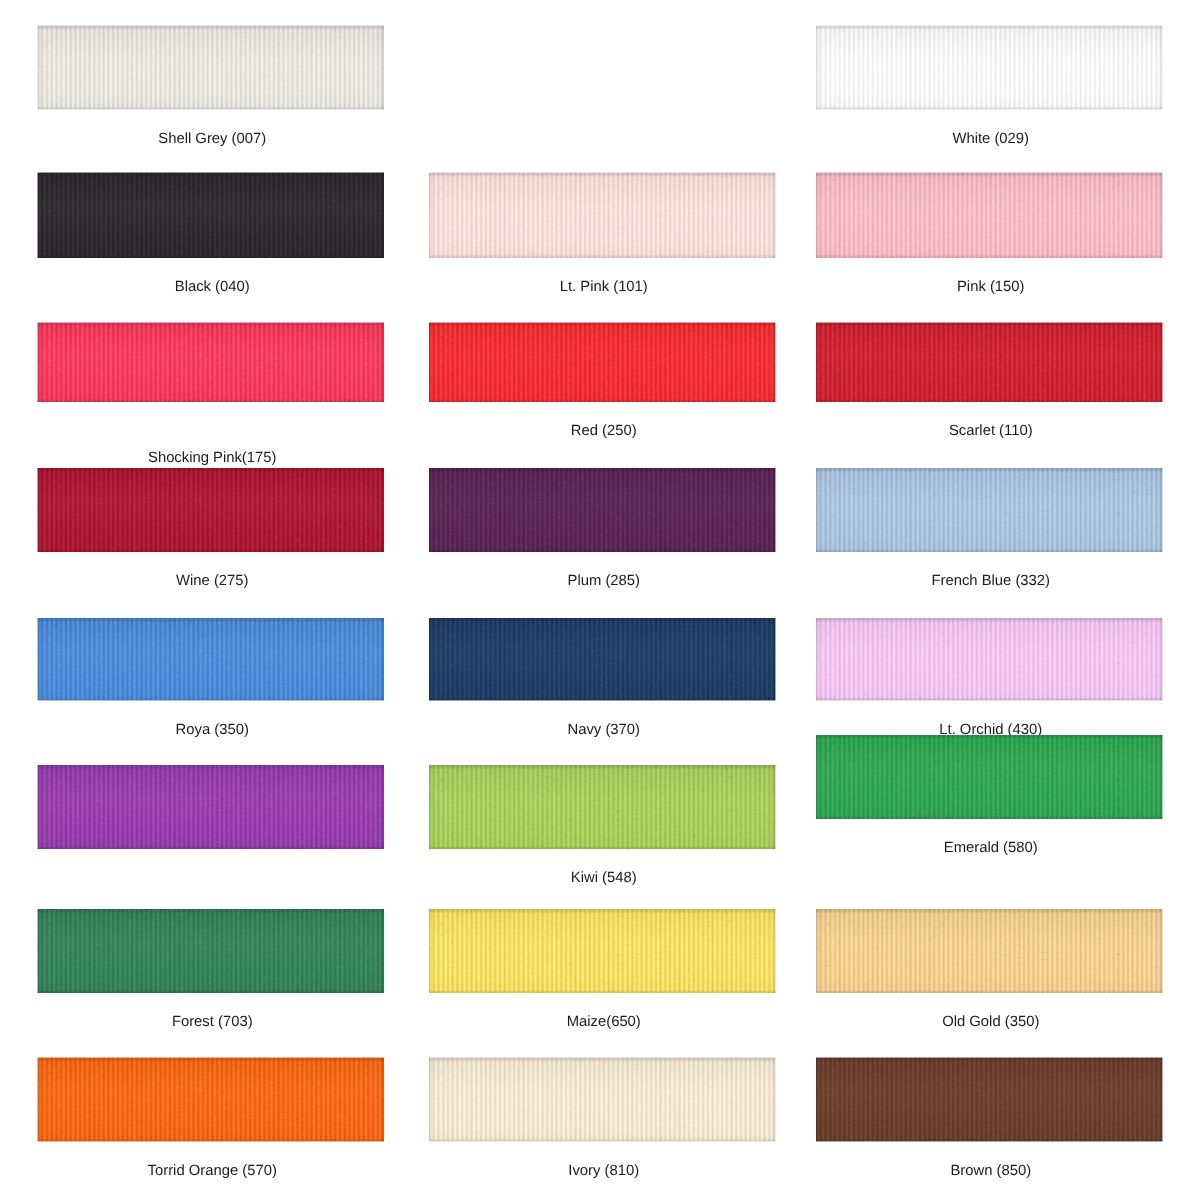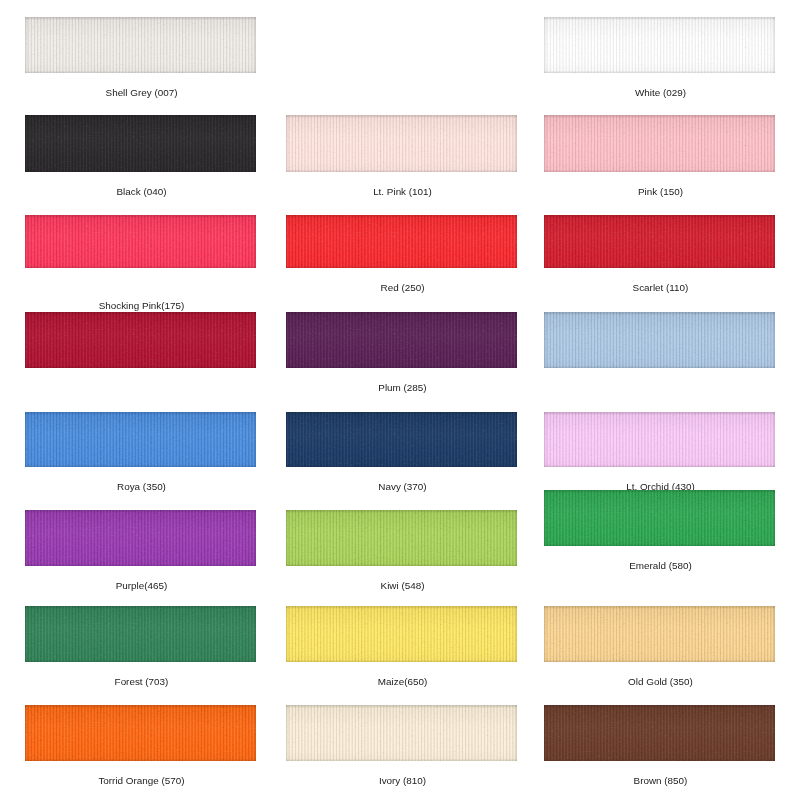--- a/index.html
+++ b/index.html
@@ -165,20 +165,21 @@
     <div class="ribbon" style="height:56px">
       <div class="base" style="background: rgb(173, 23, 53);"></div>
       <div class="ribs" style="background-image: repeating-linear-gradient(to right, rgb(162, 15, 44) 0px, rgb(169, 18, 48) 0.535px, rgb(179, 26, 56) 1.134px, rgb(183, 36, 65) 1.669px, rgb(179, 26, 56) 2.205px, rgb(169, 18, 48) 2.74px, rgb(162, 15, 44) 3.15px);"></div>
       <div class="weft" style="opacity: 0.132;"><svg width="231" height="56" viewBox="0 0 231 56">
             <rect width="231" height="56" filter="url(#weftDark)"></rect>
             <rect width="231" height="56" filter="url(#weftLite)"></rect>
           </svg></div>
       <div class="vshade"></div>
       <div class="hshade"></div>
     </div>
+    <div class="label" style="top:70px">Wine (275)</div>
   </div>
   <div class="swatch" style="left:286px;top:312px">
     <div class="ribbon" style="height:56px">
       <div class="base" style="background: rgb(91, 38, 87);"></div>
       <div class="ribs" style="background-image: repeating-linear-gradient(to right, rgb(82, 30, 78) 0px, rgb(86, 33, 82) 0.535px, rgb(94, 40, 90) 1.134px, rgb(100, 49, 97) 1.669px, rgb(94, 40, 90) 2.205px, rgb(86, 33, 82) 2.74px, rgb(82, 30, 78) 3.15px);"></div>
       <div class="weft" style="opacity: 0.125;"><svg width="231" height="56" viewBox="0 0 231 56">
             <rect width="231" height="56" filter="url(#weftDark)"></rect>
             <rect width="231" height="56" filter="url(#weftLite)"></rect>
           </svg></div>
       <div class="vshade"></div>
@@ -190,20 +191,21 @@
     <div class="ribbon" style="height:56px">
       <div class="base" style="background: rgb(170, 195, 221);"></div>
       <div class="ribs" style="background-image: repeating-linear-gradient(to right, rgb(155, 180, 206) 0px, rgb(164, 190, 217) 0.535px, rgb(178, 204, 232) 1.134px, rgb(181, 207, 234) 1.669px, rgb(178, 204, 232) 2.205px, rgb(164, 190, 217) 2.74px, rgb(155, 180, 206) 3.15px);"></div>
       <div class="weft" style="opacity: 0.115;"><svg width="231" height="56" viewBox="0 0 231 56">
             <rect width="231" height="56" filter="url(#weftDark)"></rect>
             <rect width="231" height="56" filter="url(#weftLite)"></rect>
           </svg></div>
       <div class="vshade"></div>
       <div class="hshade"></div>
     </div>
+    <div class="label" style="top:70px">French Blue (332)</div>
   </div>
   <div class="swatch" style="left:25px;top:412px">
     <div class="ribbon" style="height:55px">
       <div class="base" style="background: rgb(77, 139, 215);"></div>
       <div class="ribs" style="background-image: repeating-linear-gradient(to right, rgb(64, 125, 200) 0px, rgb(70, 133, 211) 0.535px, rgb(82, 146, 225) 1.134px, rgb(90, 151, 228) 1.669px, rgb(82, 146, 225) 2.205px, rgb(70, 133, 211) 2.74px, rgb(64, 125, 200) 3.15px);"></div>
       <div class="weft" style="opacity: 0.147;"><svg width="231" height="55" viewBox="0 0 231 55">
             <rect width="231" height="55" filter="url(#weftDark)"></rect>
             <rect width="231" height="55" filter="url(#weftLite)"></rect>
           </svg></div>
       <div class="vshade"></div>
@@ -241,21 +243,20 @@
     <div class="ribbon" style="height:56px">
       <div class="base" style="background: rgb(151, 62, 173);"></div>
       <div class="ribs" style="background-image: repeating-linear-gradient(to right, rgb(137, 51, 159) 0px, rgb(145, 56, 168) 0.535px, rgb(157, 66, 181) 1.134px, rgb(162, 75, 185) 1.669px, rgb(157, 66, 181) 2.205px, rgb(145, 56, 168) 2.74px, rgb(137, 51, 159) 3.15px);"></div>
       <div class="weft" style="opacity: 0.15;"><svg width="231" height="56" viewBox="0 0 231 56">
             <rect width="231" height="56" filter="url(#weftDark)"></rect>
             <rect width="231" height="56" filter="url(#weftLite)"></rect>
           </svg></div>
       <div class="vshade"></div>
       <div class="hshade"></div>
     </div>
-    <div class="label" style="top:70px">Purple(465)</div>
   </div>
   <div class="swatch" style="left:286px;top:510px">
     <div class="ribbon" style="height:56px">
       <div class="base" style="background: rgb(167, 205, 93);"></div>
       <div class="ribs" style="background-image: repeating-linear-gradient(to right, rgb(151, 190, 80) 0px, rgb(161, 201, 87) 0.535px, rgb(174, 215, 98) 1.134px, rgb(178, 218, 105) 1.669px, rgb(174, 215, 98) 2.205px, rgb(161, 201, 87) 2.74px, rgb(151, 190, 80) 3.15px);"></div>
       <div class="weft" style="opacity: 0.142;"><svg width="231" height="56" viewBox="0 0 231 56">
             <rect width="231" height="56" filter="url(#weftDark)"></rect>
             <rect width="231" height="56" filter="url(#weftLite)"></rect>
           </svg></div>
       <div class="vshade"></div>

